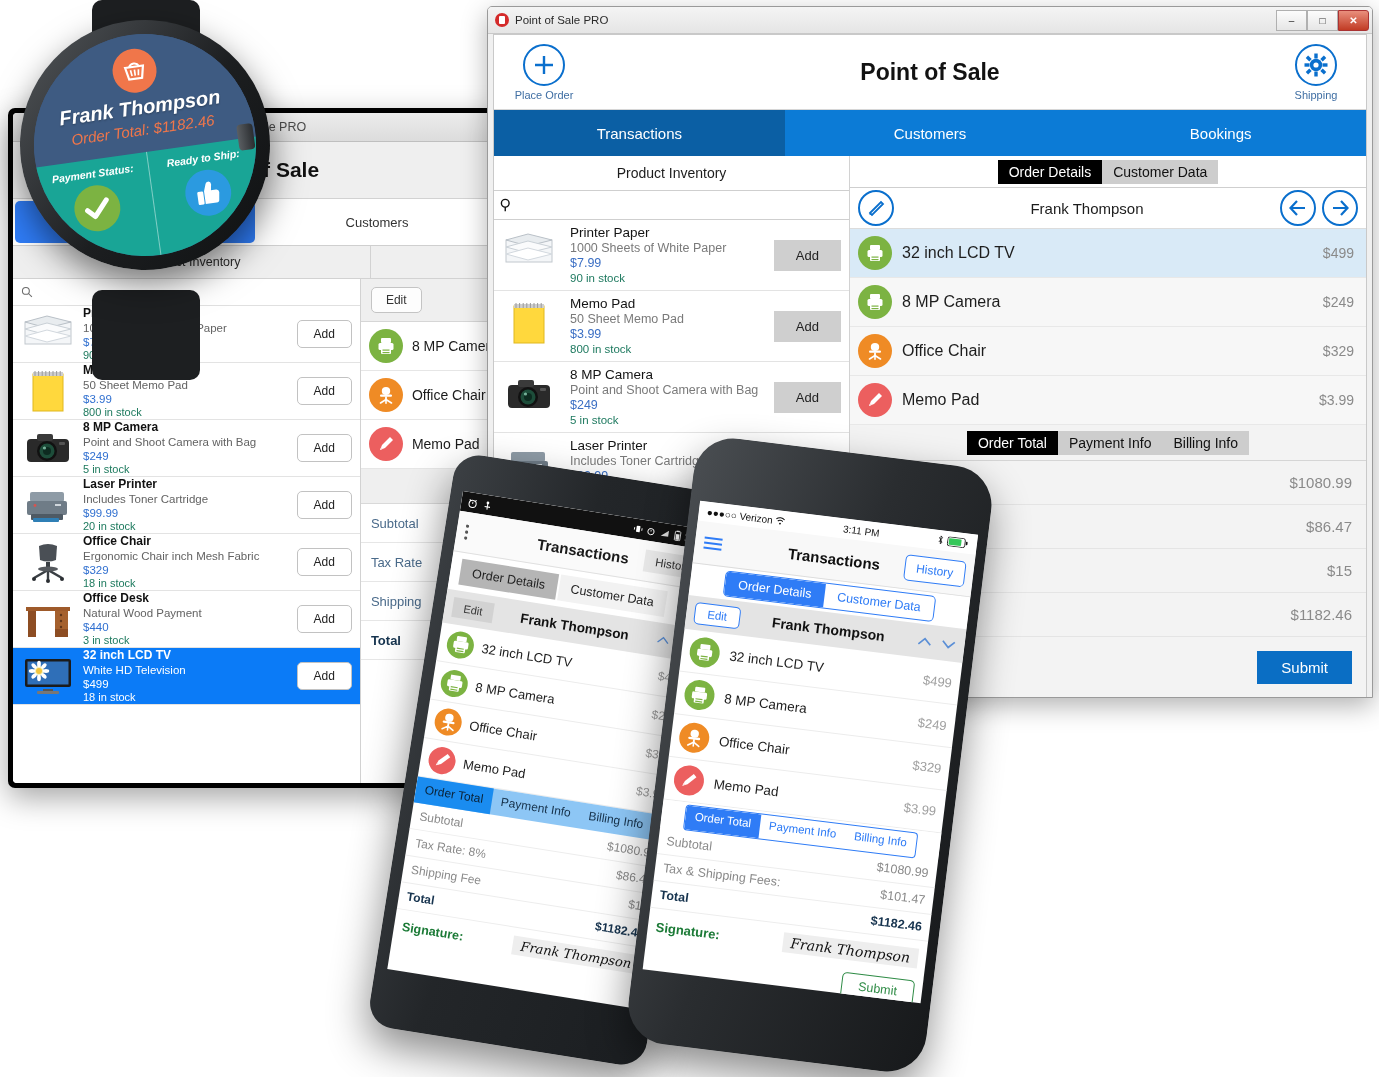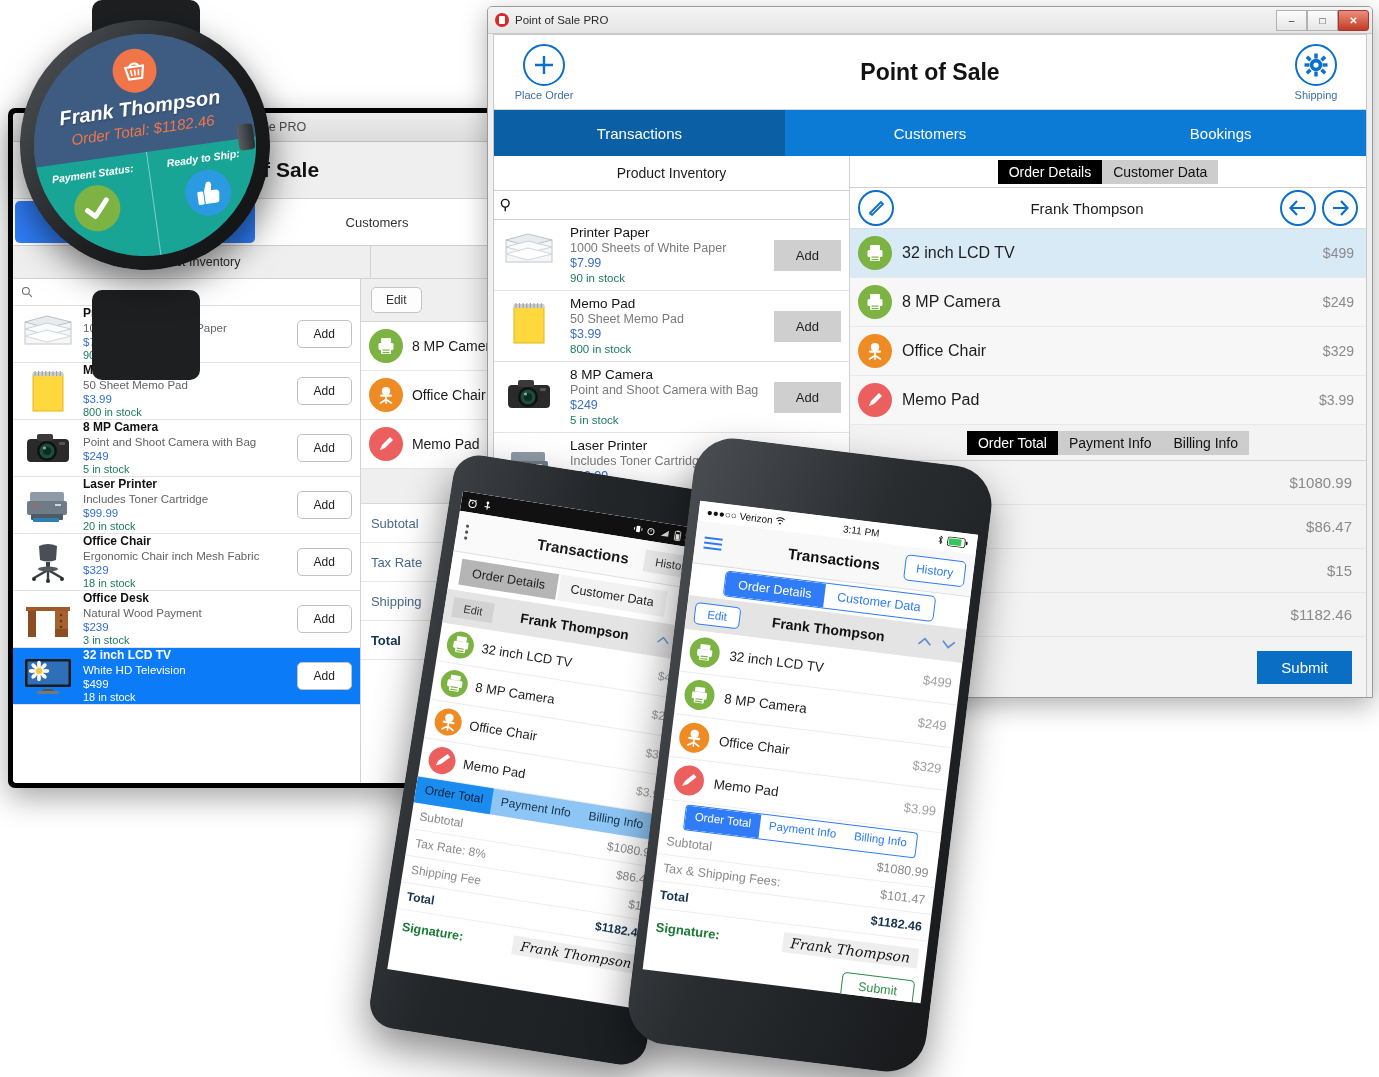--- a/index.html
+++ b/index.html
@@ -338,21 +338,21 @@
                     <rect x="34" y="32" width="13" height="8" fill="#8d4d23"></rect>
                     <g fill="#5e3418">
                       <circle cx="40" cy="18" r="1.2"></circle>
                       <circle cx="40" cy="24" r="1.2"></circle>
                       <circle cx="40" cy="30" r="1.2"></circle>
                     </g>
                   </svg></div>
                 <div class="pinfo">
                   <div class="pname">Office Desk</div>
                   <div class="pdesc">Natural Wood Payment</div>
-                  <div class="pprice">$239</div>
+                  <div class="pprice">$440</div>
                   <div class="pstock">3 in stock</div>
                 </div>
                 <div class="addbtn">Add</div>
               </div>
               <div class="prow sel">
                 <div class="pthumb"><svg width="54" height="44" viewBox="0 0 54 44">
                     <rect x="4" y="5" width="46" height="28" rx="2" fill="#1b1b1b"></rect>
                     <rect x="6.5" y="7.5" width="41" height="23" fill="#2f6fb8"></rect>
                     <circle cx="18" cy="17" r="5" fill="#f5f0c0"></circle>
                     <g fill="#ffffff">

